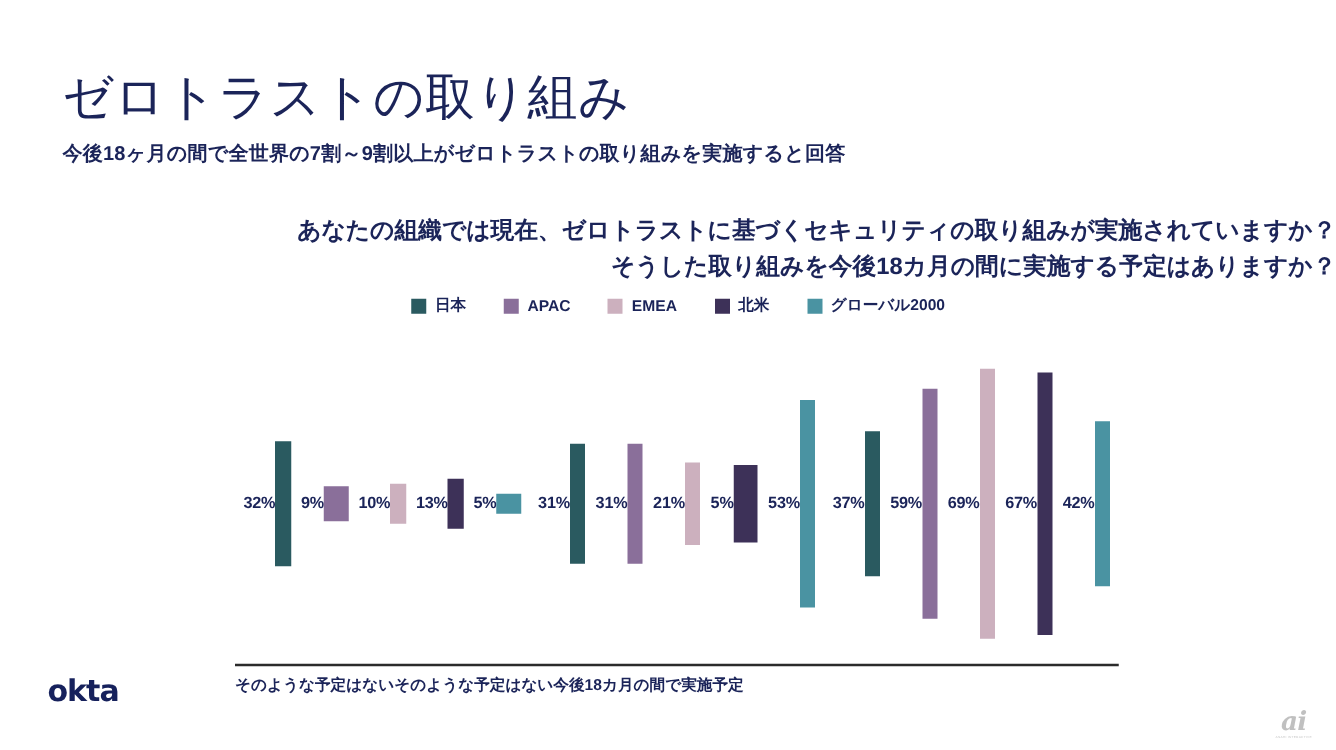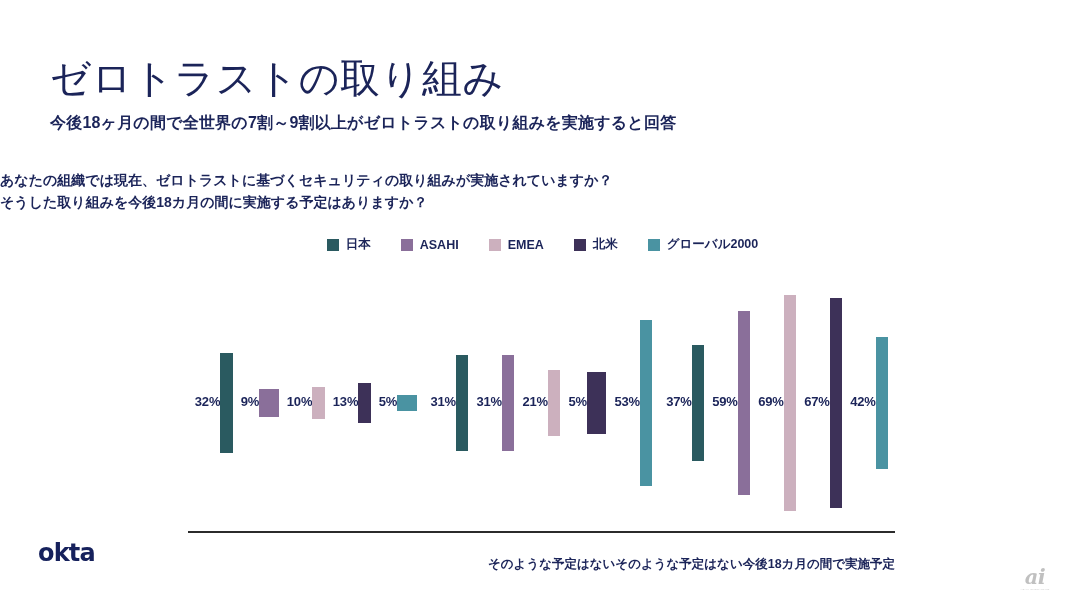--- a/index.html
+++ b/index.html
@@ -43,22 +43,22 @@
     letter-spacing: 0.2px;
     white-space: nowrap;
   }
 
   
   .chart-question {
     position: absolute;
     left: 0;
     right: 0;
     top: 170px;
-    text-align: left;
-    font-size: 14px;
+    text-align: right;
+    font-size: 19px;
     font-weight: 700;
     color: #1b2459;
     line-height: 1.55;
   }
   .chart-question div { white-space: nowrap; }
 
   
   .legend {
     position: absolute;
     left: 0;
@@ -139,24 +139,24 @@
   }
   .bar {
     width: 100%;
     background: #888;
   }
 
   
   .cat-labels {
     position: absolute;
     left: 188px;
-    top: 556px;
+    top: 540px;
     width: 707px;
     display: flex;
-    justify-content: flex-end;
+    justify-content: flex-start;
   }
   .cat-label {
     font-size: 12.5px;
     font-weight: 700;
     color: #1b2459;
     white-space: nowrap;
     text-align: center;
   }
 
   
@@ -209,21 +209,21 @@
     <div>そうした取り組みを今後18カ月の間に実施する予定はありますか？</div>
   </div>
 
   <div class="legend" id="legend">
       <div class="legend-item">
         <span class="legend-swatch" style="background: rgb(42, 90, 96);"></span>
         <span class="legend-label">日本</span>
       </div>
       <div class="legend-item">
         <span class="legend-swatch" style="background: rgb(138, 111, 154);"></span>
-        <span class="legend-label">ASAHI</span>
+        <span class="legend-label">APAC</span>
       </div>
       <div class="legend-item">
         <span class="legend-swatch" style="background: rgb(204, 176, 190);"></span>
         <span class="legend-label">EMEA</span>
       </div>
       <div class="legend-item">
         <span class="legend-swatch" style="background: rgb(61, 49, 88);"></span>
         <span class="legend-label">北米</span>
       </div>
       <div class="legend-item">

